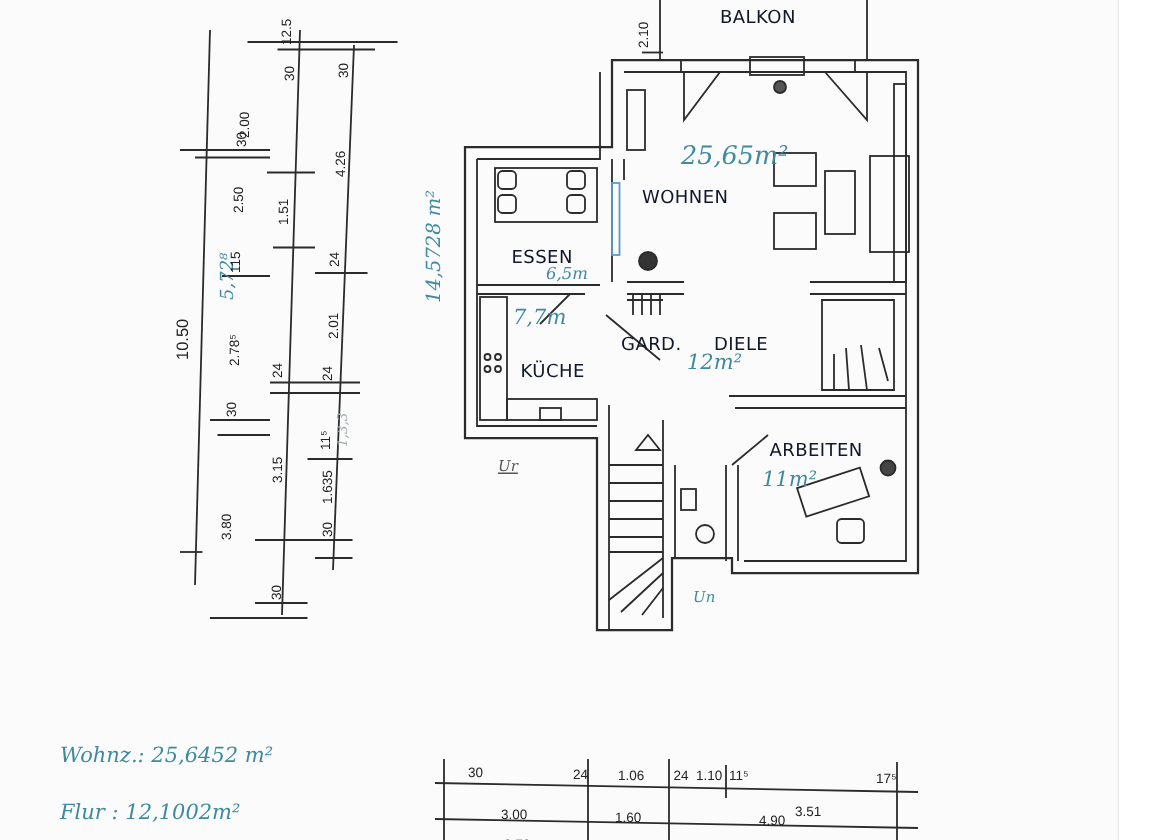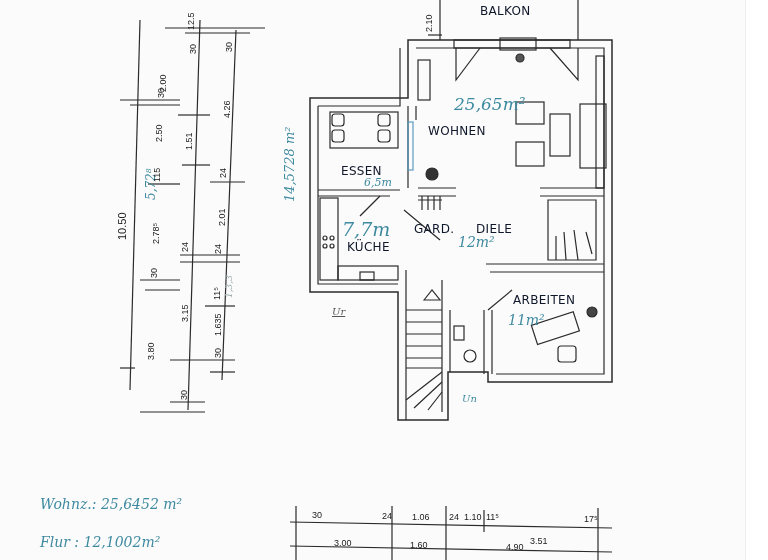--- a/index.html
+++ b/index.html
@@ -130,21 +130,21 @@
 <div class="lbl" style="left:480px;top:4px;">BALKON</div>
 <div class="lbl" style="left:428px;top:124px;">WOHNEN</div>
 <div class="lbl" style="left:341px;top:164px;">ESSEN</div>
 <div class="lbl" style="left:347px;top:240px;">KÜCHE</div>
 <div class="lbl" style="left:414px;top:222px;">GARD.</div>
 <div class="lbl" style="left:476px;top:222px;">DIELE</div>
 <div class="lbl" style="left:513px;top:293px;">ARBEITEN</div>
 
 <div class="hand" style="left:454px;top:94px;font-size:17px;">25,65m²</div>
 <div class="hand" style="left:336px;top:176px;font-size:11px;margin-left:28px;">6,5m</div>
-<div class="hand" style="left:342px;top:218px;font-size:19px;">7,7m</div>
+<div class="hand" style="left:342px;top:204px;font-size:14px;">7,7m</div>
 <div class="hand" style="left:458px;top:234px;font-size:14px;">12m²</div>
 <div class="hand" style="left:508px;top:312px;font-size:14px;">11m²</div>
 <div class="hand vert" style="left:282px;top:202px;font-size:13px;">14,5728 m²</div>
 <div class="hand vert" style="left:144px;top:200px;font-size:12px;">5,72⁸</div>
 <div class="hand" style="left:332px;top:306px;font-size:10px;color:#555;text-decoration:underline;">Ur</div>
 <div class="hand" style="left:462px;top:348px;font-size:10px;margin-top:45px;">Un</div>
 <div class="hand" style="left:40px;top:496px;font-size:14px;">Wohnz.: 25,6452 m²</div>
 <div class="hand" style="left:40px;top:534px;font-size:14px;">Flur : 12,1002m²</div>
 
 <div class="dim vert" style="left:424px;top:32px;">2.10</div>

